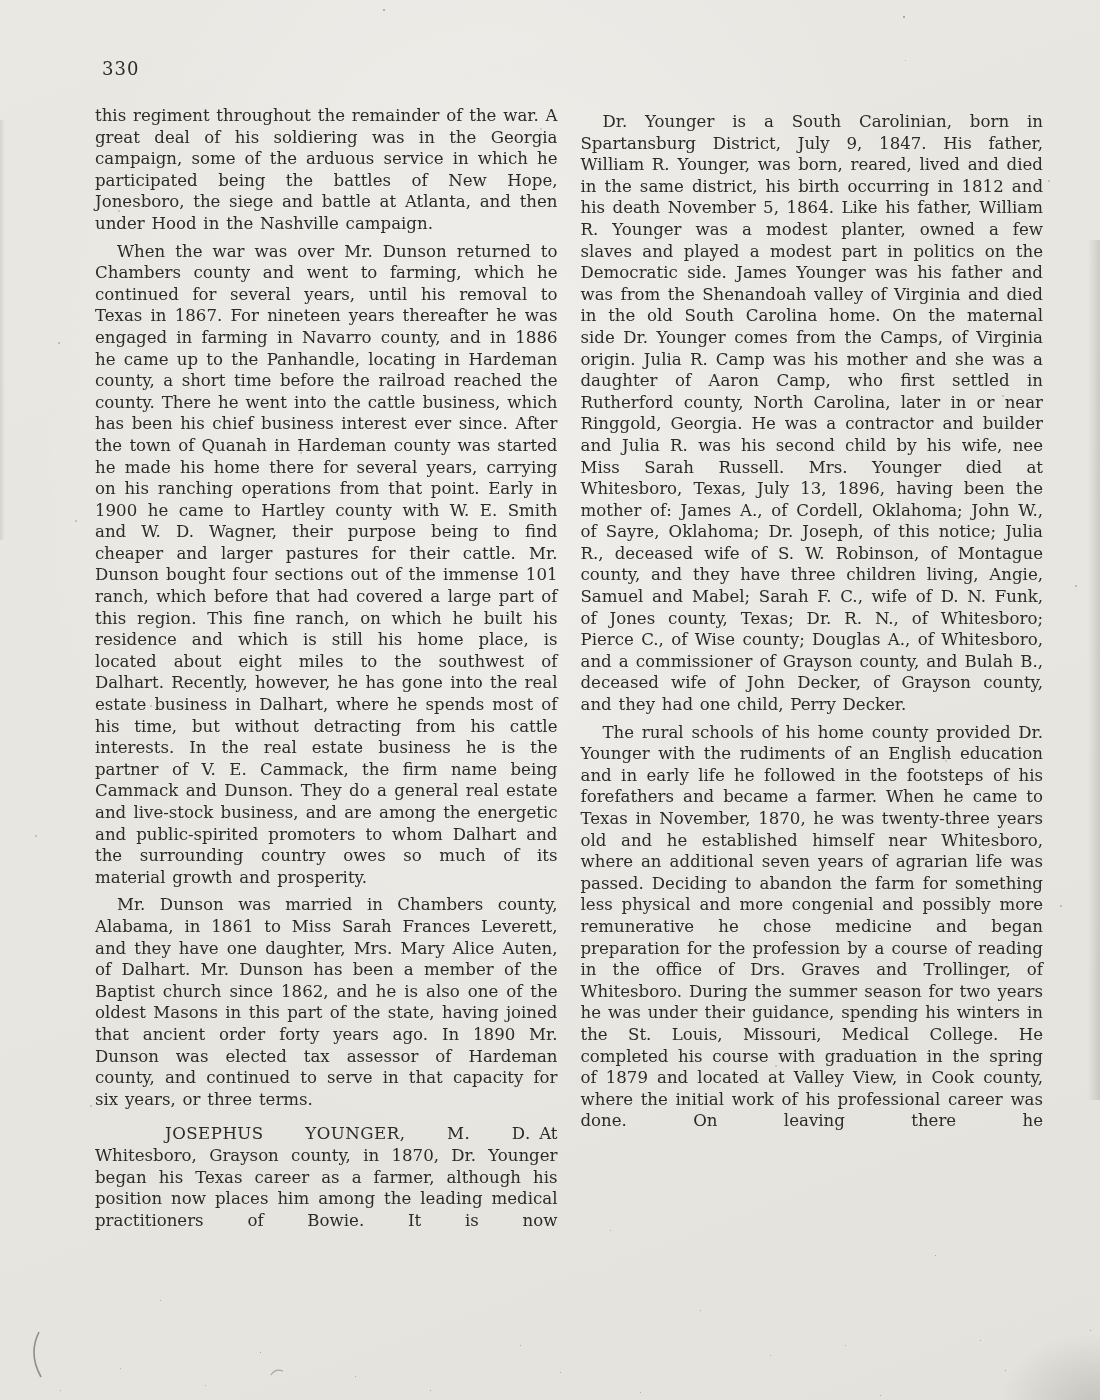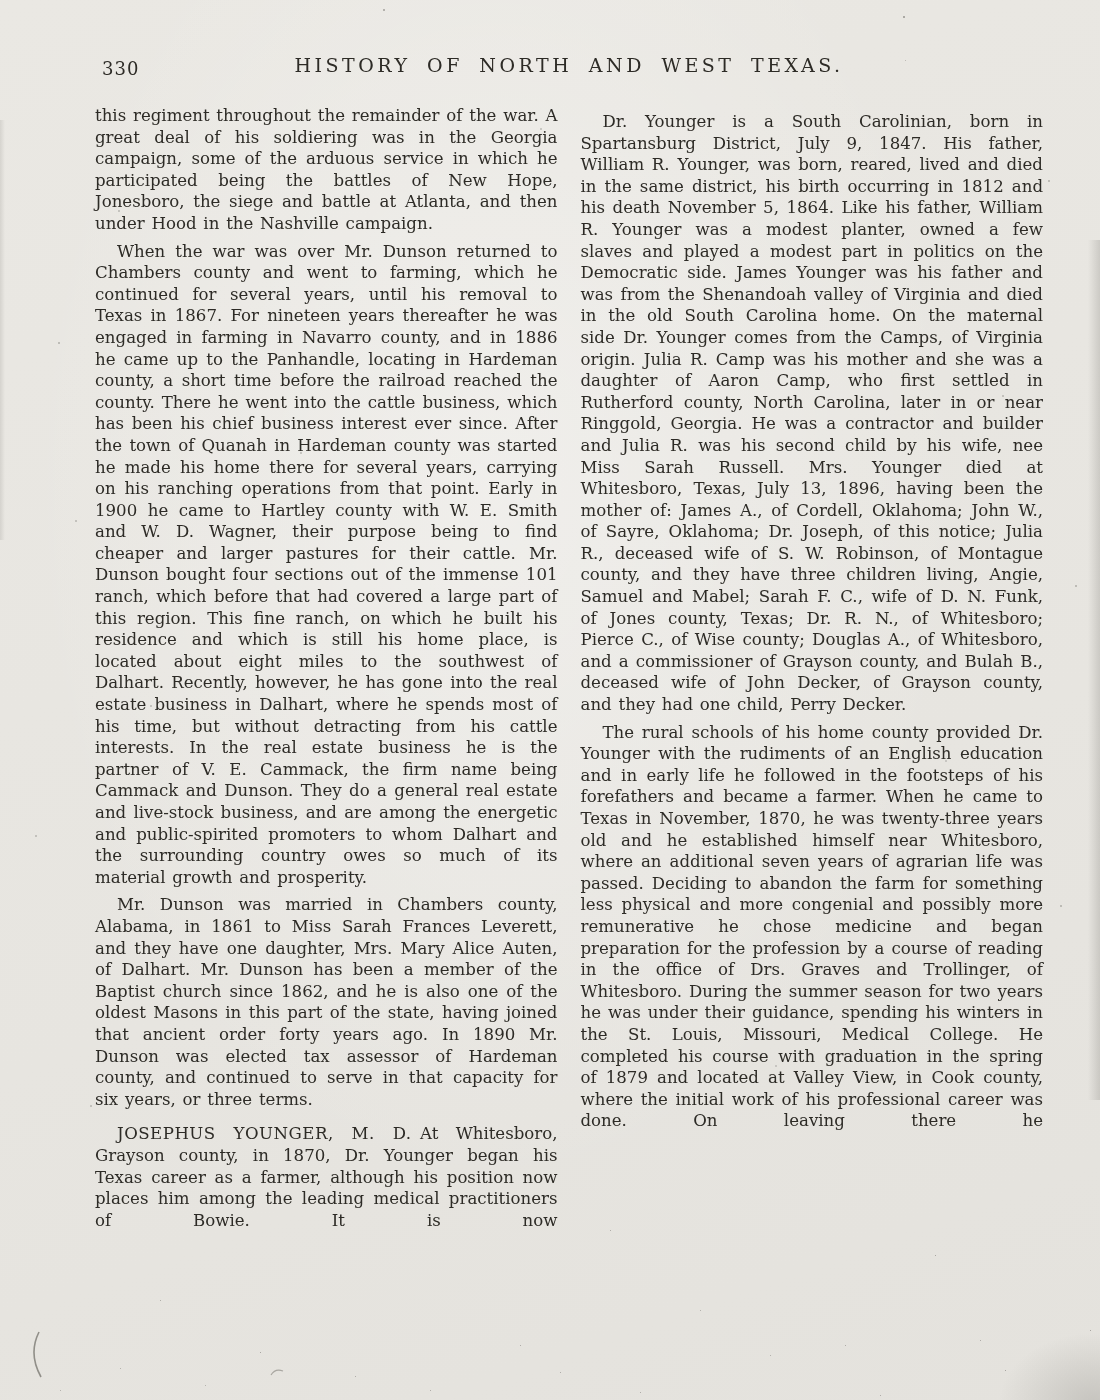--- a/index.html
+++ b/index.html
@@ -56,21 +56,21 @@
   .running-title{position:absolute;left:95px;width:948px;text-align:center;top:6px;
     font-size:19px;letter-spacing:3.5px;word-spacing:7px;white-space:nowrap;}
   
   .columns{position:absolute;left:95px;top:105px;width:948px;display:flex;gap:23px;}
   .col{width:466px;font-size:16.6px;line-height:21.6px;text-align:justify;
     word-spacing:1.5px;hyphens:auto;-webkit-hyphens:auto;}
   .col p{margin:0;}
   .col p.indent{text-indent:22px;margin-top:6px;}
   .col p.space-before{margin-top:13px;}
   .col p.runover{text-align-last:justify;}
-  .lead{letter-spacing:.5px;}
+  .lead{letter-spacing:.5px;margin-left:48px;}
 </style>
 </head>
 <body>
 
 <div class="page">
 
   <div class="edge-left"></div>
   <div class="edge-right"></div>
   <div class="corner-smudge"></div>
   <div class="speck"></div>
@@ -78,21 +78,20 @@
 
   <svg class="pen-mark" width="20" height="50">
     <path d="M11 2 C4 16 4 31 13 47" stroke="rgba(75,73,66,.55)" stroke-width="1.6" fill="none"></path>
   </svg>
   <svg class="scratch-mark" width="16" height="12">
     <path d="M1 9 C4 4 8 3 13 5" stroke="rgba(95,93,86,.45)" stroke-width="1.2" fill="none"></path>
   </svg>
 
   <div class="header">
     <div class="page-number">330</div>
-    <div class="running-title">HISTORY OF NORTH AND WEST TEXAS.</div>
   </div>
 
   <div class="columns">
     <div class="col">
         <p class=""><span>this regiment throughout the remainder of the war. A great deal of his soldiering was in the Georgia campaign, some of the arduous service in which he participated being the battles of New Hope, Jonesboro, the siege and battle at Atlanta, and then under Hood in the Nashville campaign.</span></p>
         <p class="indent "><span>When the war was over Mr. Dunson returned to Chambers county and went to farming, which he continued for several years, until his removal to Texas in 1867. For nineteen years thereafter he was engaged in farming in Navarro county, and in 1886 he came up to the Panhandle, locating in Hardeman county, a short time before the railroad reached the county. There he went into the cattle business, which has been his chief business interest ever since. After the town of Quanah in Hardeman county was started he made his home there for several years, carrying on his ranching operations from that point. Early in 1900 he came to Hartley county with W. E. Smith and W. D. Wagner, their purpose being to find cheaper and larger pastures for their cattle. Mr. Dunson bought four sections out of the immense 101 ranch, which before that had covered a large part of this region. This fine ranch, on which he built his residence and which is still his home place, is located about eight miles to the southwest of Dalhart. Recently, however, he has gone into the real estate business in Dalhart, where he spends most of his time, but without detracting from his cattle interests. In the real estate business he is the partner of V. E. Cammack, the firm name being Cammack and Dunson. They do a general real estate and live-stock business, and are among the energetic and public-spirited promoters to whom Dalhart and the surrounding country owes so much of its material growth and prosperity.</span></p>
         <p class="indent "><span>Mr. Dunson was married in Chambers county, Alabama, in 1861 to Miss Sarah Frances Leverett, and they have one daughter, Mrs. Mary Alice Auten, of Dalhart. Mr. Dunson has been a member of the Baptist church since 1862, and he is also one of the oldest Masons in this part of the state, having joined that ancient order forty years ago. In 1890 Mr. Dunson was elected tax assessor of Hardeman county, and continued to serve in that capacity for six years, or three terms.</span></p>
         <p class="indent space-before runover"><span class="lead">JOSEPHUS YOUNGER, M. D.</span> <span>At Whitesboro, Grayson county, in 1870, Dr. Younger began his Texas career as a farmer, although his position now places him among the leading medical practitioners of Bowie. It is now</span></p>
       </div>
     <div class="col">

